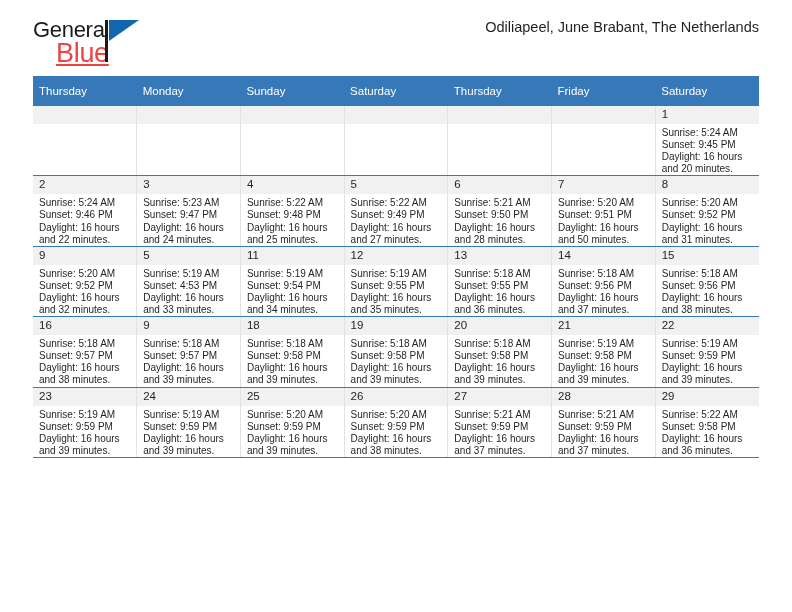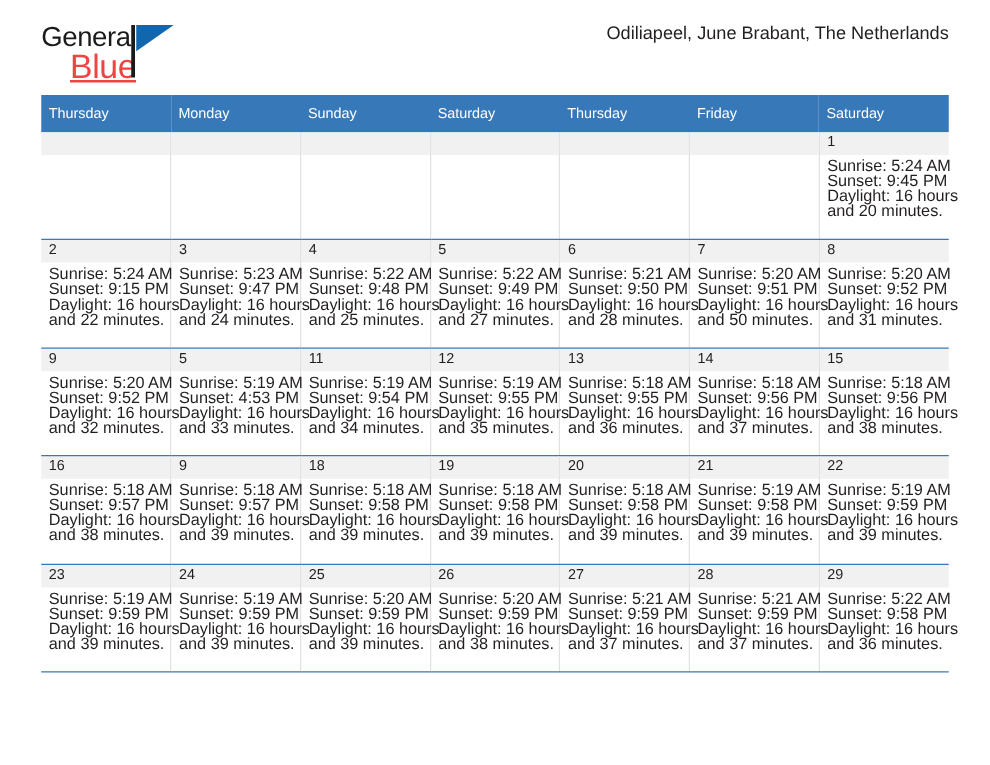--- a/index.html
+++ b/index.html
@@ -122,22 +122,22 @@
     color: #231f20;
     padding: 2px 0 3px 6px;
     line-height: 13px;
     min-height: 13px;
   }
   .daynum.empty {
     background: #f1f1f1;
     color: transparent;
   }
   .info {
-    padding: 3px 5px 16px 6px;
-    font-size: 13px;
+    padding: 3px 5px 0 6px;
+    font-size: 10px;
     line-height: 12.1px;
     color: #231f20;
   }
   .info div { white-space: nowrap; }
   td.blank { background: #ffffff; }
   td.out { border-bottom: none; background: #ffffff; }
 </style>
 </head>
 <body>
 
@@ -198,21 +198,21 @@
               <div>Daylight: 16 hours</div>
               <div>and 20 minutes.</div>
             </div>
           </td>
         </tr>
         <tr>
           <td>
             <div class="daynum">2</div>
             <div class="info">
               <div>Sunrise: 5:24 AM</div>
-              <div>Sunset: 9:15 PM</div>
+              <div>Sunset: 9:46 PM</div>
               <div>Daylight: 16 hours</div>
               <div>and 22 minutes.</div>
             </div>
           </td>
           <td>
             <div class="daynum">3</div>
             <div class="info">
               <div>Sunrise: 5:23 AM</div>
               <div>Sunset: 9:47 PM</div>
               <div>Daylight: 16 hours</div>

